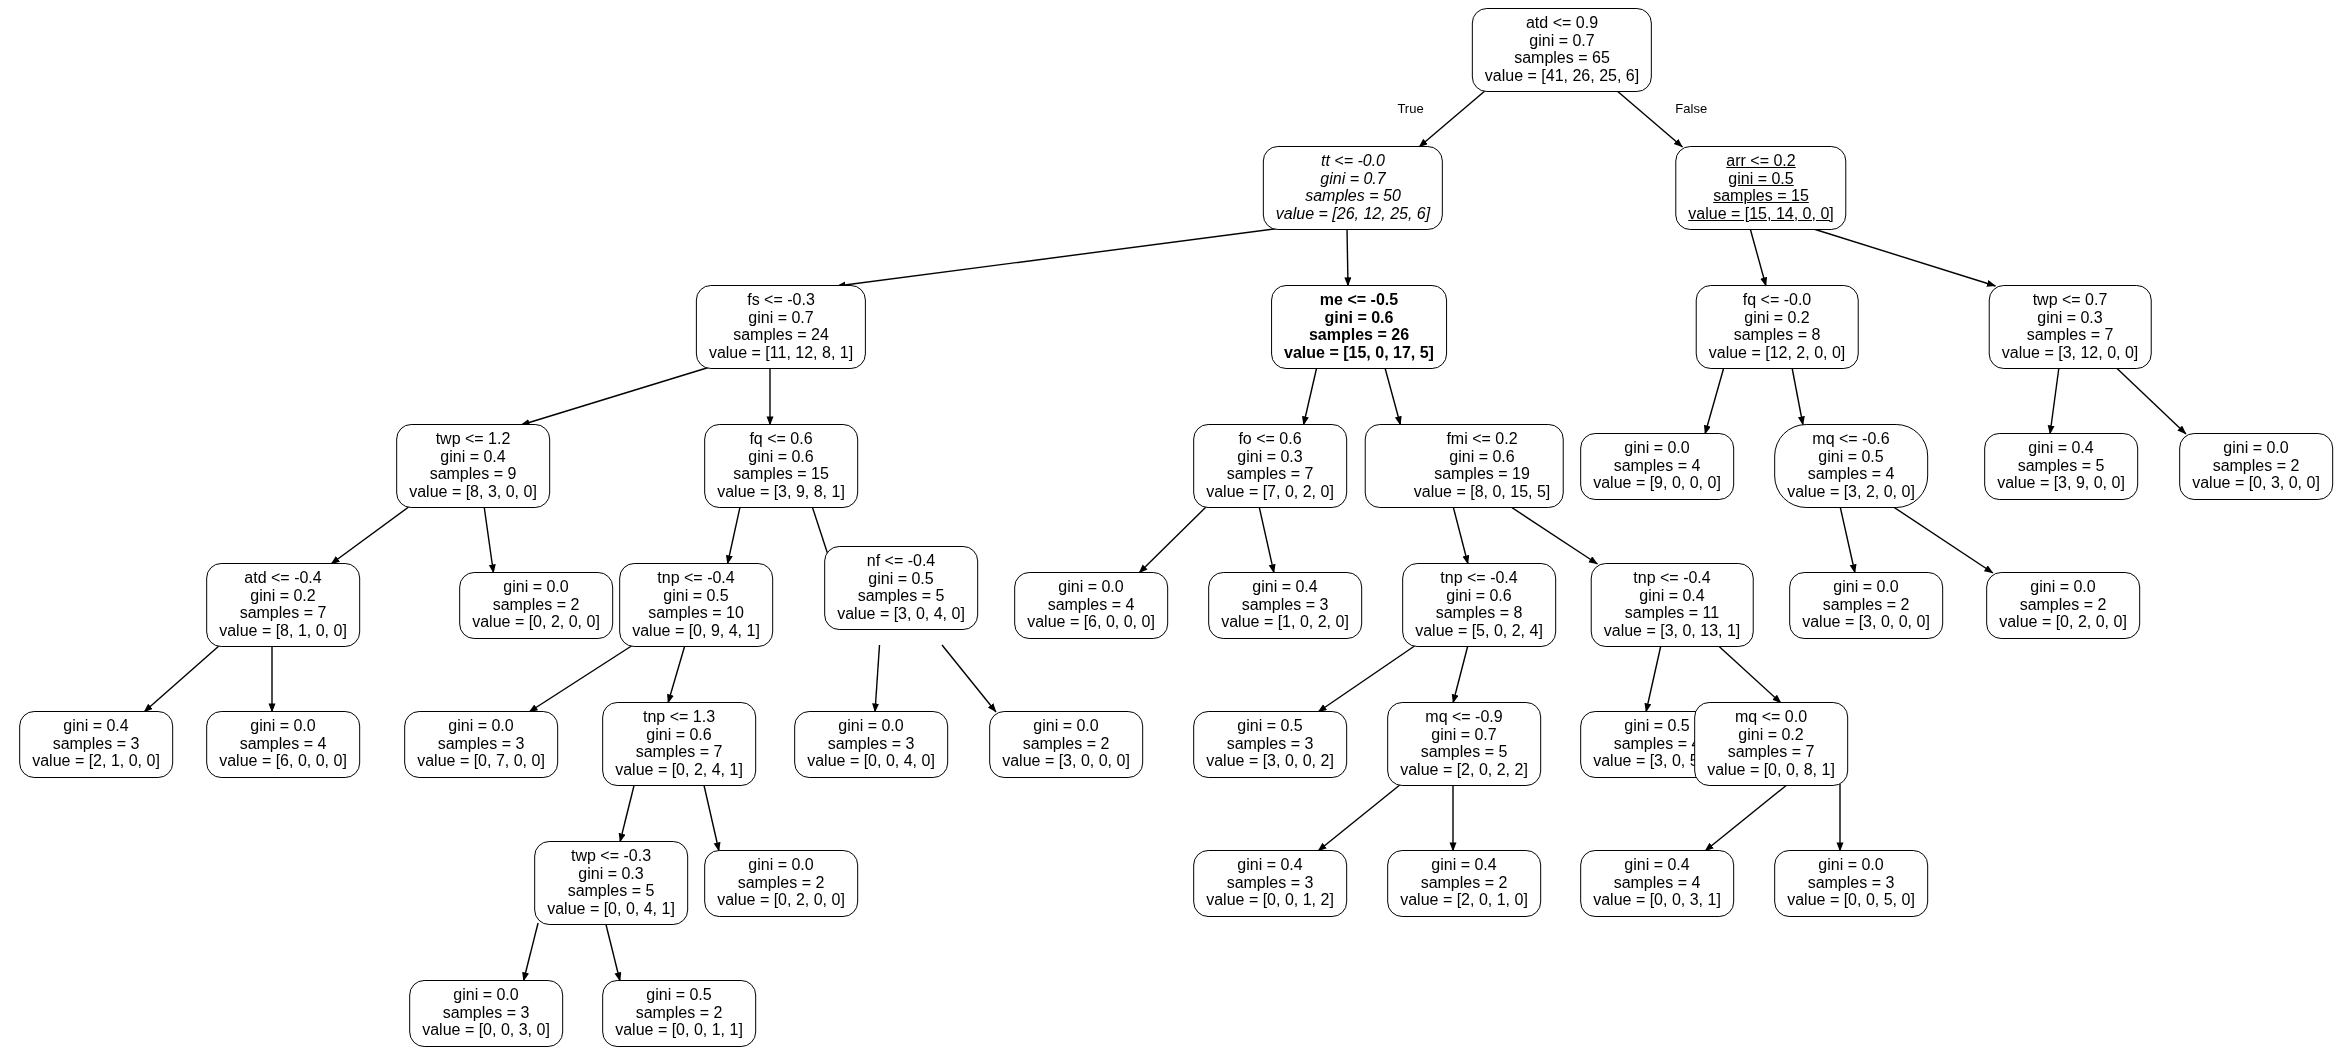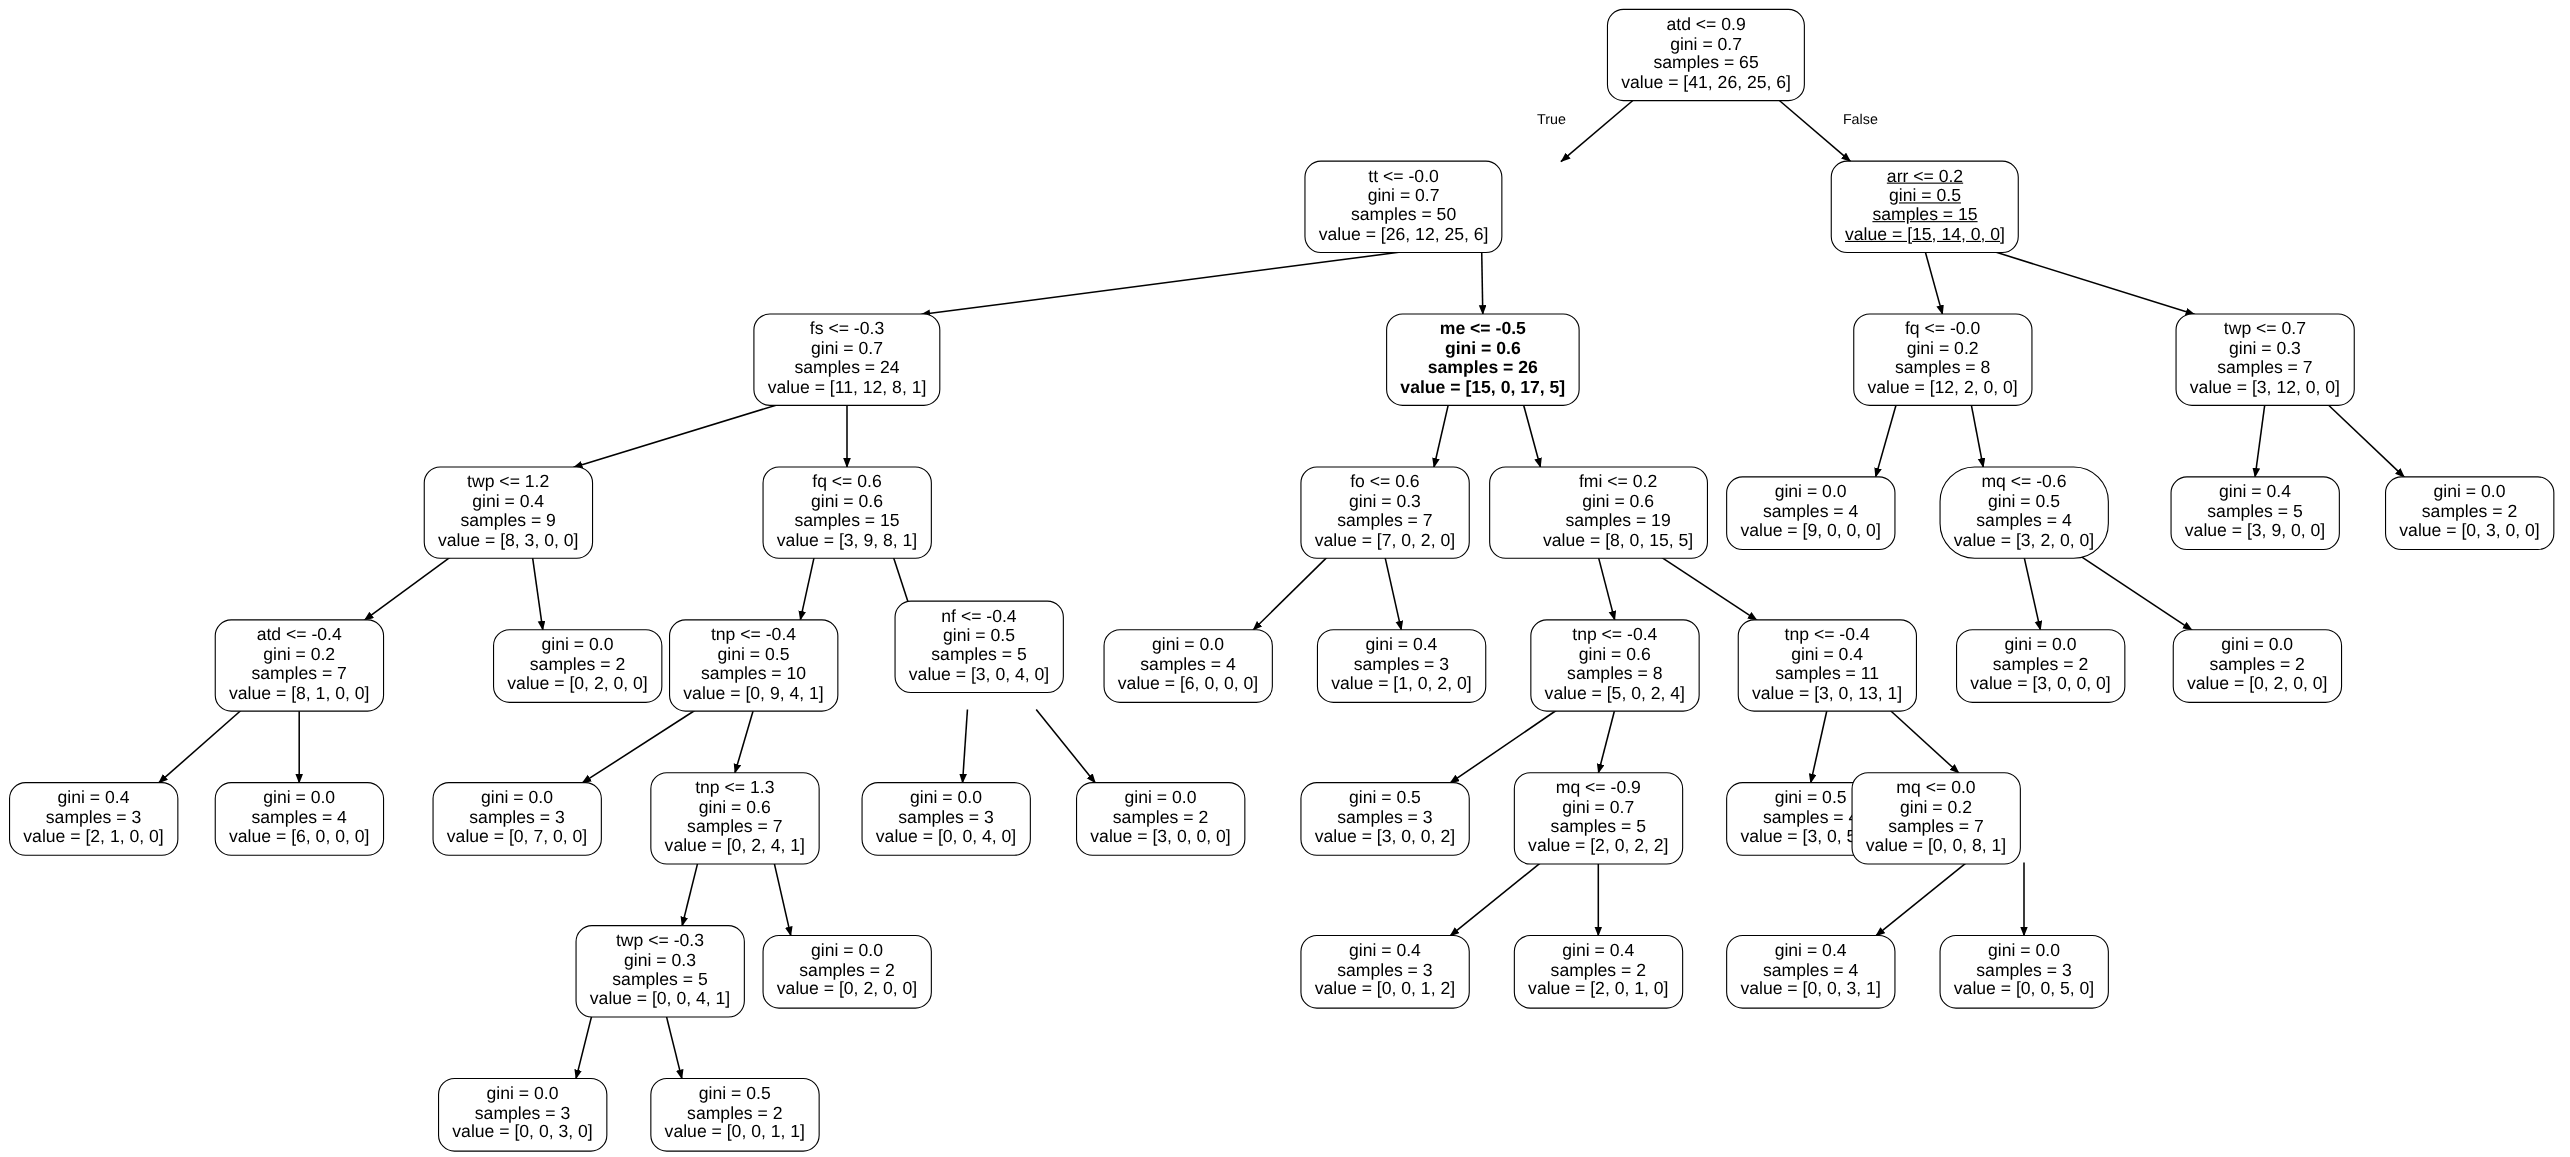--- a/index.html
+++ b/index.html
@@ -36,20 +36,21 @@
     position: absolute;
     transform: translateX(-50%);
     background: #ffffff;
     border: 1.6px solid #000000;
     border-radius: 15px;
     padding: 5px 12px 7px 12px;
     font-size: 16px;
     line-height: 17.5px;
     text-align: center;
     white-space: nowrap;
+    margin-left: 11px;
   }
   .edge-label {
     position: absolute;
     transform: translate(-50%, -50%);
     font-size: 13px;
     line-height: 16px;
     background: transparent;
     z-index: 3;
   }
 </style>
@@ -106,21 +107,21 @@
       <line x1="538.05" y1="923" x2="523.5" y2="981" stroke="#000000" stroke-width="1.4" marker-end="url(#arrowhead)"></line>
       <line x1="605.6" y1="923" x2="620" y2="981" stroke="#000000" stroke-width="1.4" marker-end="url(#arrowhead)"></line>
     </svg>
   <div id="nodes">
       <div class="node" style="left: 1551px; top: 8px;">
         <div>atd &lt;= 0.9</div>
         <div>gini = 0.7</div>
         <div>samples = 65</div>
         <div>value = [41, 26, 25, 6]</div>
       </div>
-      <div class="node" style="left: 1276px; top: 146px;">
+      <div class="node" style="left: 1342px; top: 146px; font-style: italic;">
         <div>tt &lt;= -0.0</div>
         <div>gini = 0.7</div>
         <div>samples = 50</div>
         <div>value = [26, 12, 25, 6]</div>
       </div>
       <div class="node" style="left: 1750px; top: 146px; text-decoration: underline;">
         <div>arr &lt;= 0.2</div>
         <div>gini = 0.5</div>
         <div>samples = 15</div>
         <div>value = [15, 14, 0, 0]</div>

